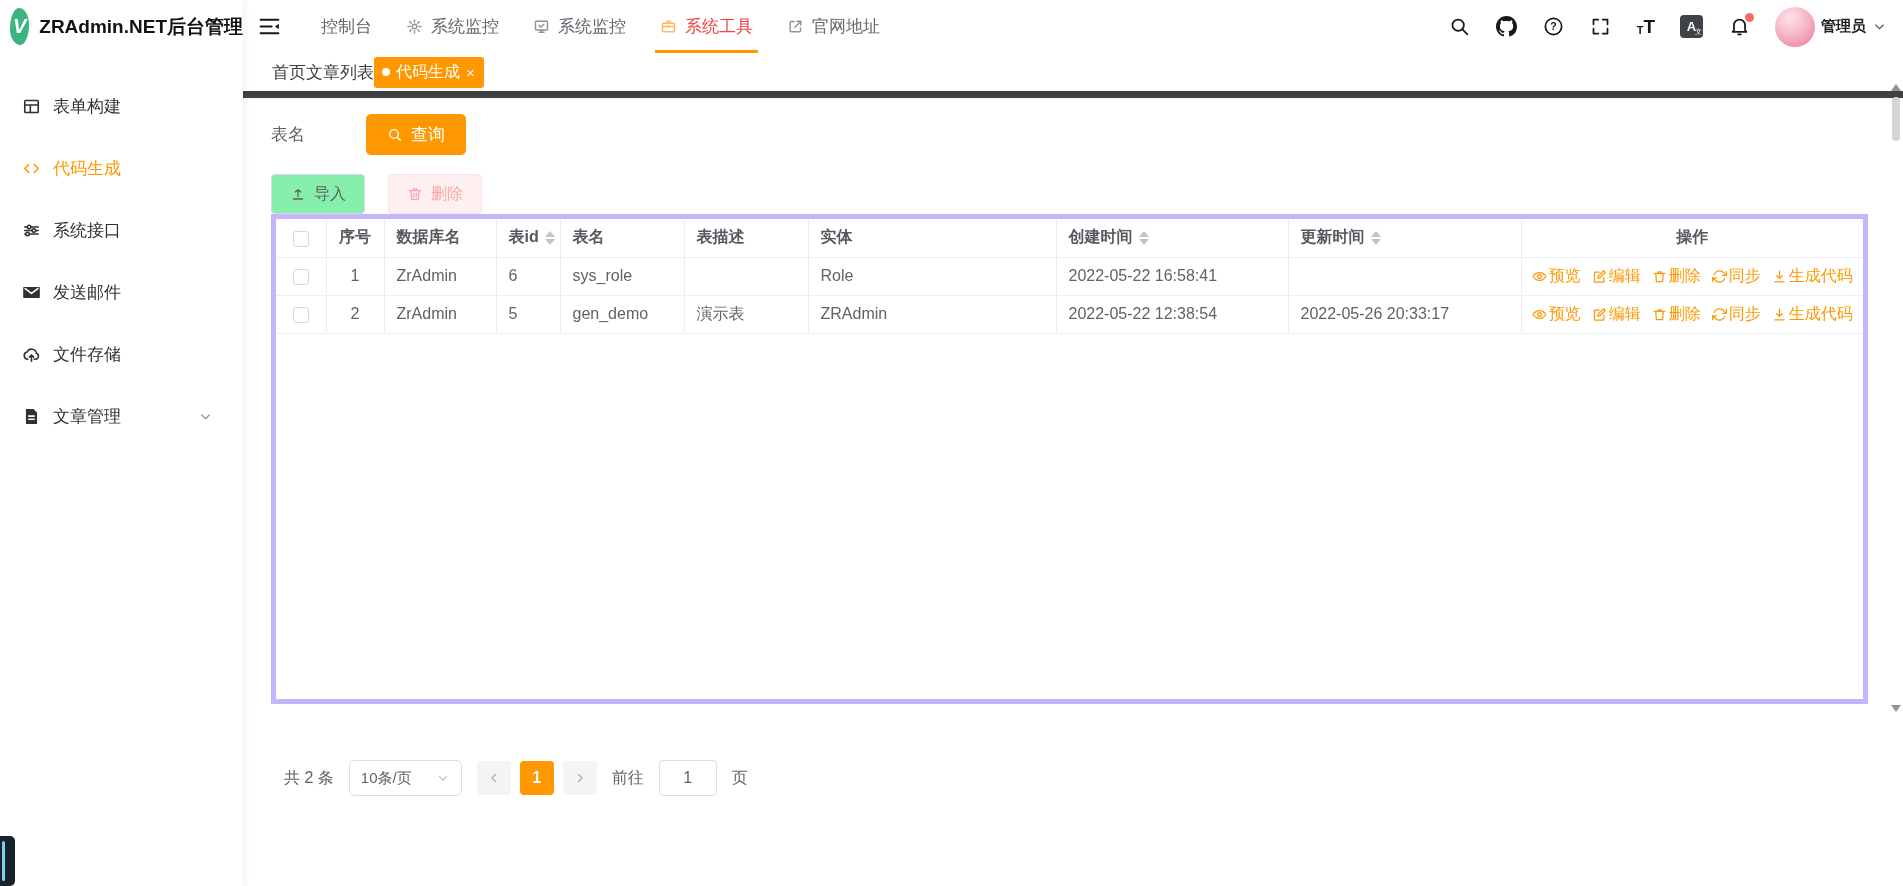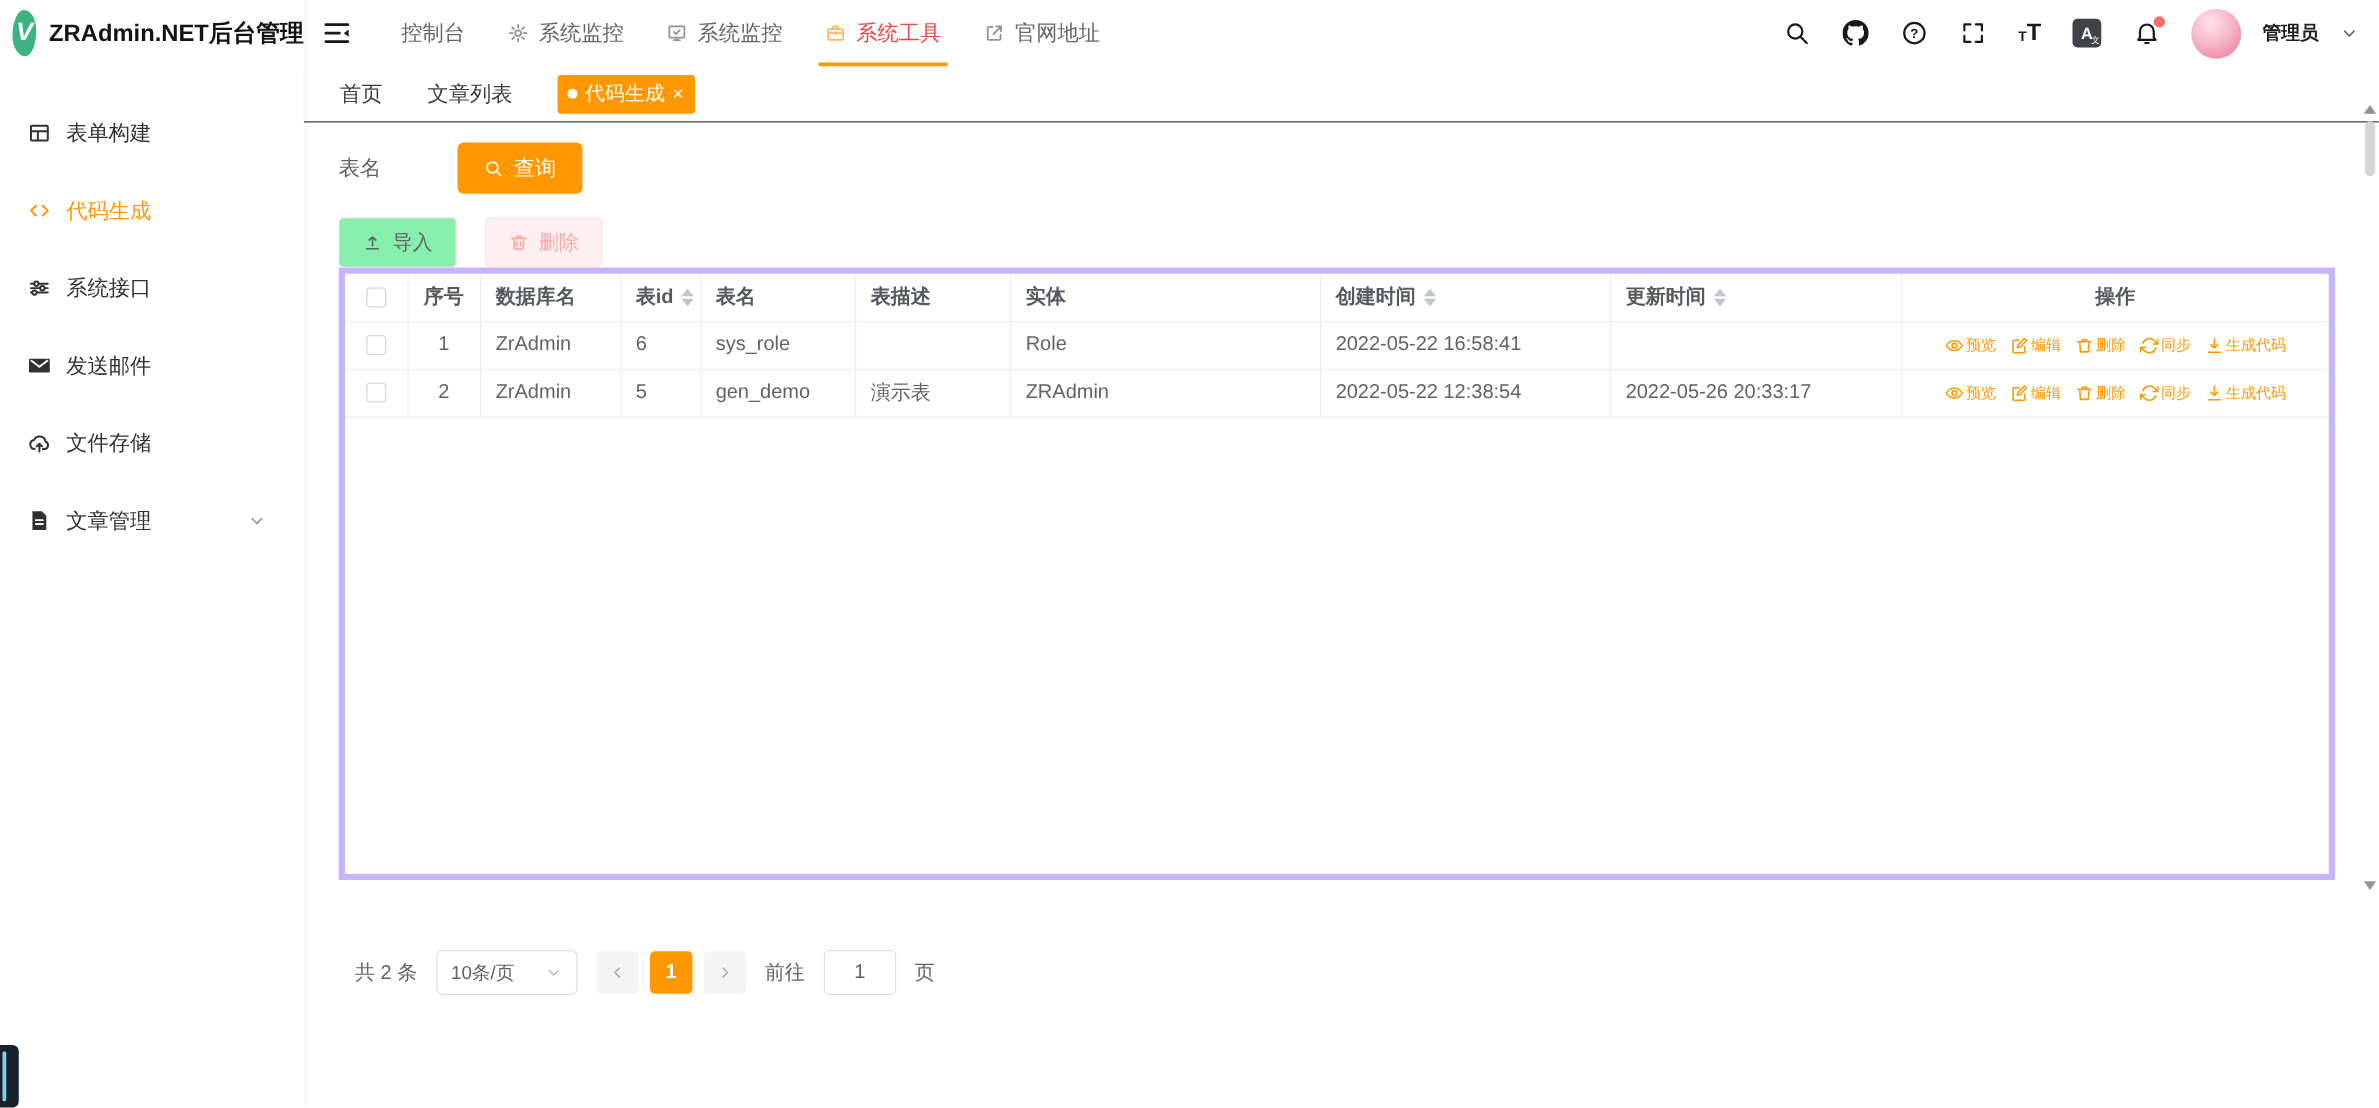--- a/index.html
+++ b/index.html
@@ -35,26 +35,26 @@
   .tool-btn svg { width:21px; height:21px; }
   .font-ico { font-weight:bold; color:#17181a; display:flex; align-items:flex-end; cursor:pointer; }
   .font-ico .f-sm { font-size:11px; line-height:1; }
   .font-ico .f-bg { font-size:19px; line-height:1; }
   .lang-box { width:23px; height:23px; background:#3f4246; border-radius:4px; color:#fff; display:flex; align-items:center; justify-content:center; font-size:13px; font-weight:bold; cursor:pointer; position:relative; }
   .lang-box .lang-sub { position:absolute; right:1px; bottom:1px; font-size:7px; font-weight:normal; }
   .bell-wrap { position:relative; cursor:pointer; }
   .bell-wrap::after { content:""; position:absolute; top:-3px; right:-4px; width:9px; height:9px; border-radius:50%; background:#f56c6c; }
   .avatar { width:40px; height:40px; border-radius:50%; cursor:pointer; flex:none;
     background:radial-gradient(circle at 38% 28%, #ffe3ea 0%, #f7b7c6 45%, #ef93ab 75%, #e87f9c 100%); }
-  .user-wrap { display:flex; align-items:center; gap:17px; cursor:pointer;font-family:Liberation Mono, monospace; }
+  .user-wrap { display:flex; align-items:center; gap:6px; cursor:pointer;font-family:Liberation Mono, monospace; }
   .user-name { font-size:15px; font-weight:bold; color:#1c1d1f; }
   .user-chev { width:15px; height:15px; color:#5f6368; }
 
-  .tabbar { height:45px; display:flex; align-items:center; gap:36px; padding-left:29px;
-    border-bottom:1px solid #404040; box-shadow:0 2px 5px rgba(0,0,0,.03); position:relative; z-index:2; }
+  .tabbar { height:45px; display:flex; align-items:center; padding-left:29px;
+    border-bottom:7px solid #404040; box-shadow:0 2px 5px rgba(0,0,0,.03); position:relative; z-index:2; }
   .tab { font-size:17px; color:#3b3d40; cursor:pointer; white-space:nowrap; }
   .tab.active { background:#ff9800; color:#fff; border-radius:3px; padding:5px 9px 5px 8px; font-size:16px; display:flex; align-items:center; gap:6px; }
   .tab-dot { width:8px; height:8px; border-radius:50%; background:#fff; }
   .tab-close { font-size:15px; line-height:1; cursor:pointer; }
 
   .content { flex:1; padding:16px 35px 0 28px; position:relative; }
   .search-row { display:flex; align-items:center; }
   .search-label { font-size:17px; color:#5f6368; margin-right:15px; }
   .search-input { width:228px; height:41px; border:1px solid #dcdfe6; border-radius:5px; padding:0 14px; font-size:17px; color:#606266; outline:none; font-family:inherit; }
   .search-input::placeholder { color:#c0c4cc; }
@@ -78,21 +78,21 @@
   .col-db { width:112px; } .col-tid { width:64px; } .col-name { width:124px; } .col-desc { width:124px; }
   .col-entity { width:248px; } .col-created { width:232px; } .col-updated { width:233px; }
   .col-ops { text-align:center; }
   .cb { display:inline-block; width:16px; height:16px; border:1px solid #d3d7e0; border-radius:3px; background:#fff; vertical-align:middle; cursor:pointer; }
   .th-flex { display:inline-flex; align-items:center; gap:6px; vertical-align:middle; }
   .caret { display:inline-flex; flex-direction:column; gap:2px; cursor:pointer; }
   .caret i { width:0; height:0; border-left:5px solid transparent; border-right:5px solid transparent; display:block; }
   .caret .up { border-bottom:6px solid #c0c4cc; }
   .caret .dn { border-top:6px solid #c0c4cc; }
   .ops { display:flex; justify-content:center; gap:11px; }
-  .op-link { color:#ff9800; font-size:12px; display:inline-flex; align-items:center; gap:2px; cursor:pointer; text-decoration:none; white-space:nowrap; }
+  .op-link { color:#ff9800; font-size:16px; display:inline-flex; align-items:center; gap:2px; cursor:pointer; text-decoration:none; white-space:nowrap; }
   .op-link svg { width:15px; height:15px; }
 
   .pagination { display:flex; align-items:center; gap:15px; margin-top:56px; padding-left:13px; font-size:16px; color:#5f6368; }
   .page-size { width:113px; height:36px; border:1px solid #dcdfe6; border-radius:5px; display:flex; align-items:center; justify-content:space-between; padding:0 11px; font-size:15px; color:#606266; cursor:pointer; background:#fff; }
   .page-size svg { width:14px; height:14px; color:#b4b8bf; }
   .pg-btn { width:34px; height:34px; border-radius:4px; background:#f4f4f5; color:#a8abb2; display:flex; align-items:center; justify-content:center; cursor:pointer; border:none; }
   .pg-btn svg { width:14px; height:14px; }
   .pg-current { width:34px; height:34px; border-radius:4px; background:#ff9800; color:#fff; display:flex; align-items:center; justify-content:center; font-weight:bold; font-size:16px; cursor:pointer; }
   .pg-group { display:flex; align-items:center; gap:9px; }
   .goto-input { width:58px; height:36px; border:1px solid #dcdfe6; border-radius:4px; text-align:center; font-size:16px; color:#606266; outline:none; font-family:inherit; }

